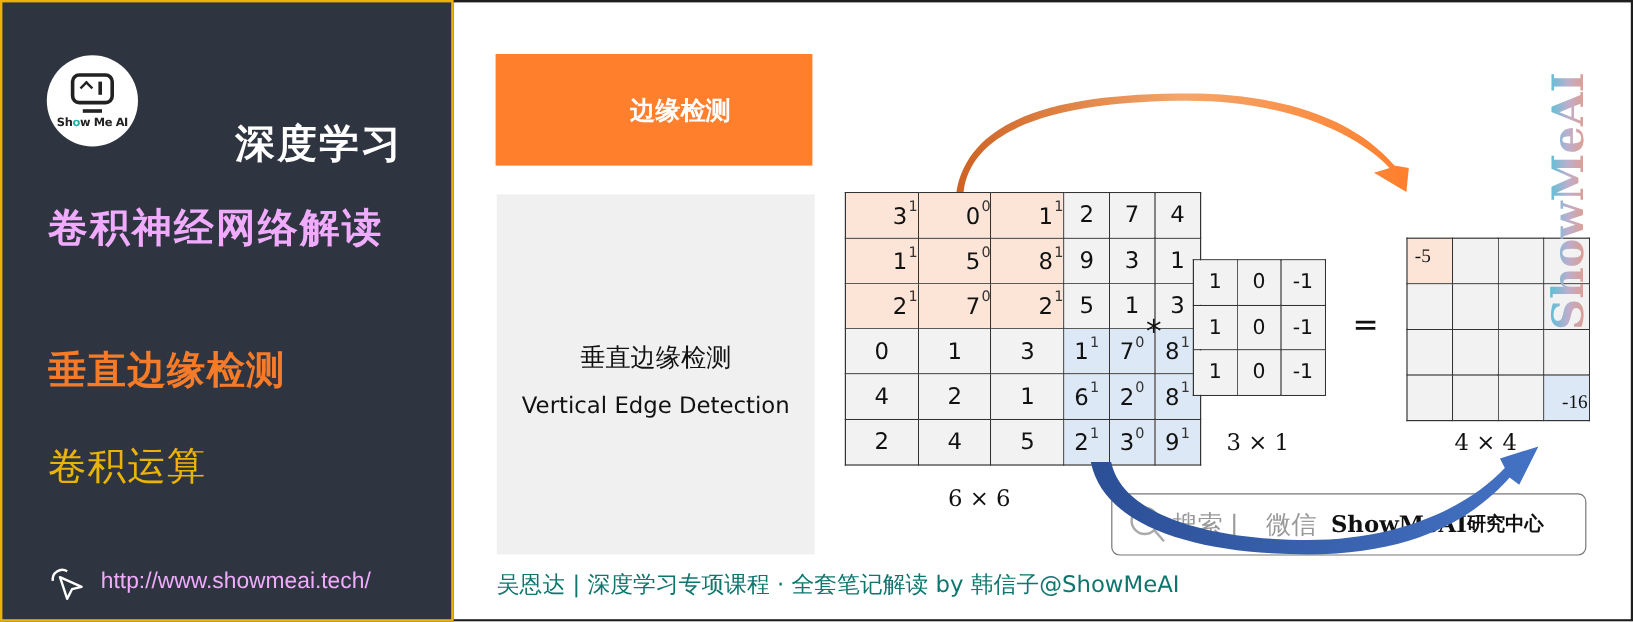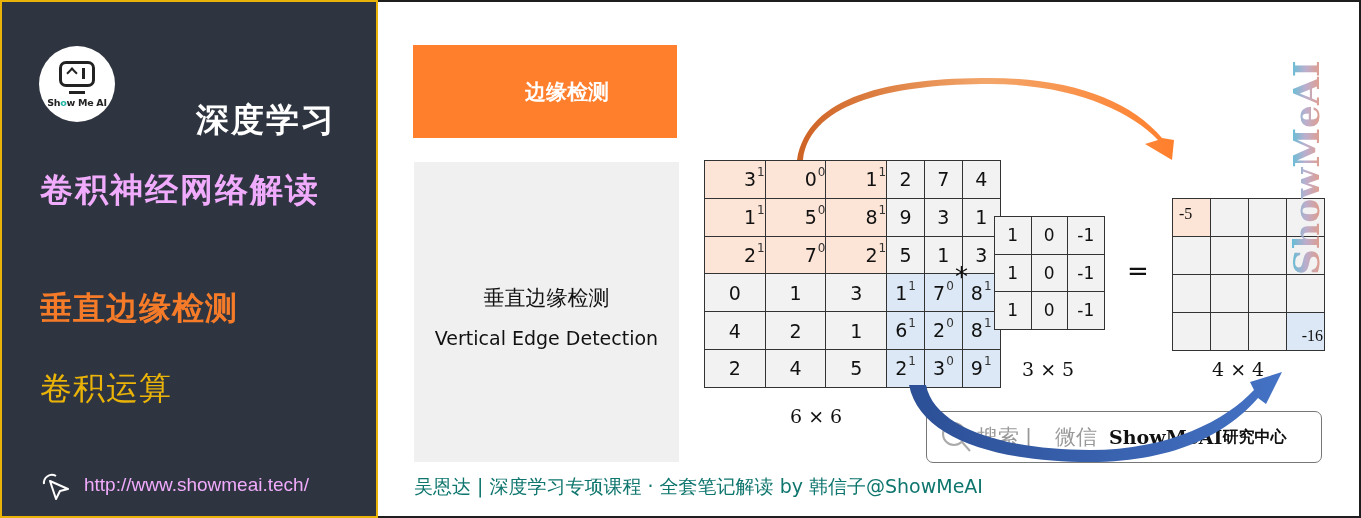--- a/index.html
+++ b/index.html
@@ -164,21 +164,21 @@
         <td>0</td>
         <td>-1</td>
       </tr>
       <tr>
         <td>1</td>
         <td>0</td>
         <td>-1</td>
       </tr>
     </tbody>
   </table>
-<div class="dim" style="left:1022px; top:358px;">3 × 5</div>
+<div class="dim" style="left:1022px; top:358px;">3 × 1</div>
 
 <div class="op" style="left:1127px; top:256px;">=</div>
 
 <table class="grid" id="m4">
   <tbody>
     <tr>
         <td class="o tl">-5</td>
         <td></td>
         <td></td>
         <td></td>

